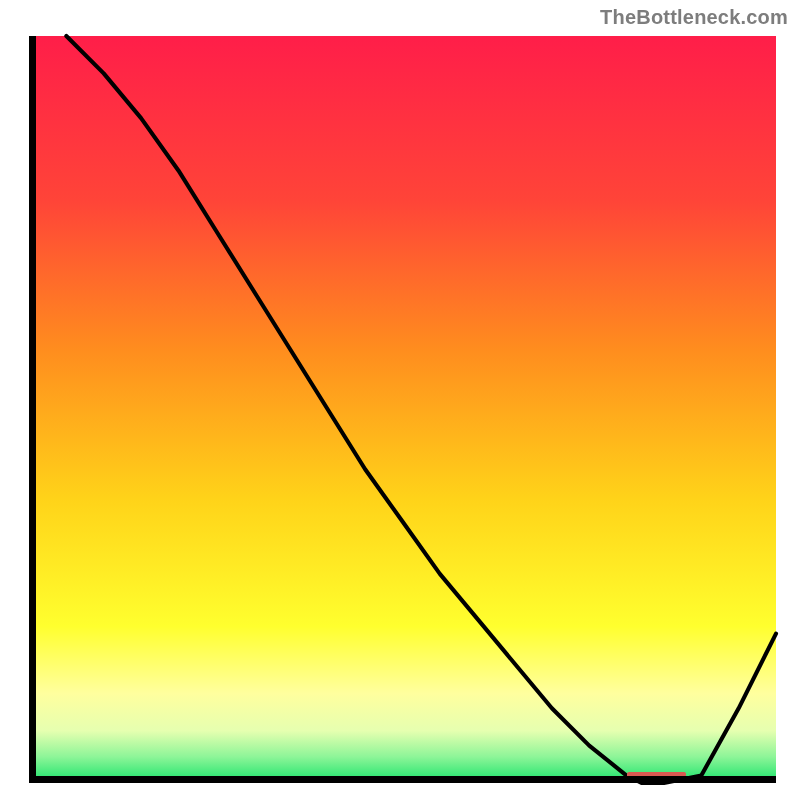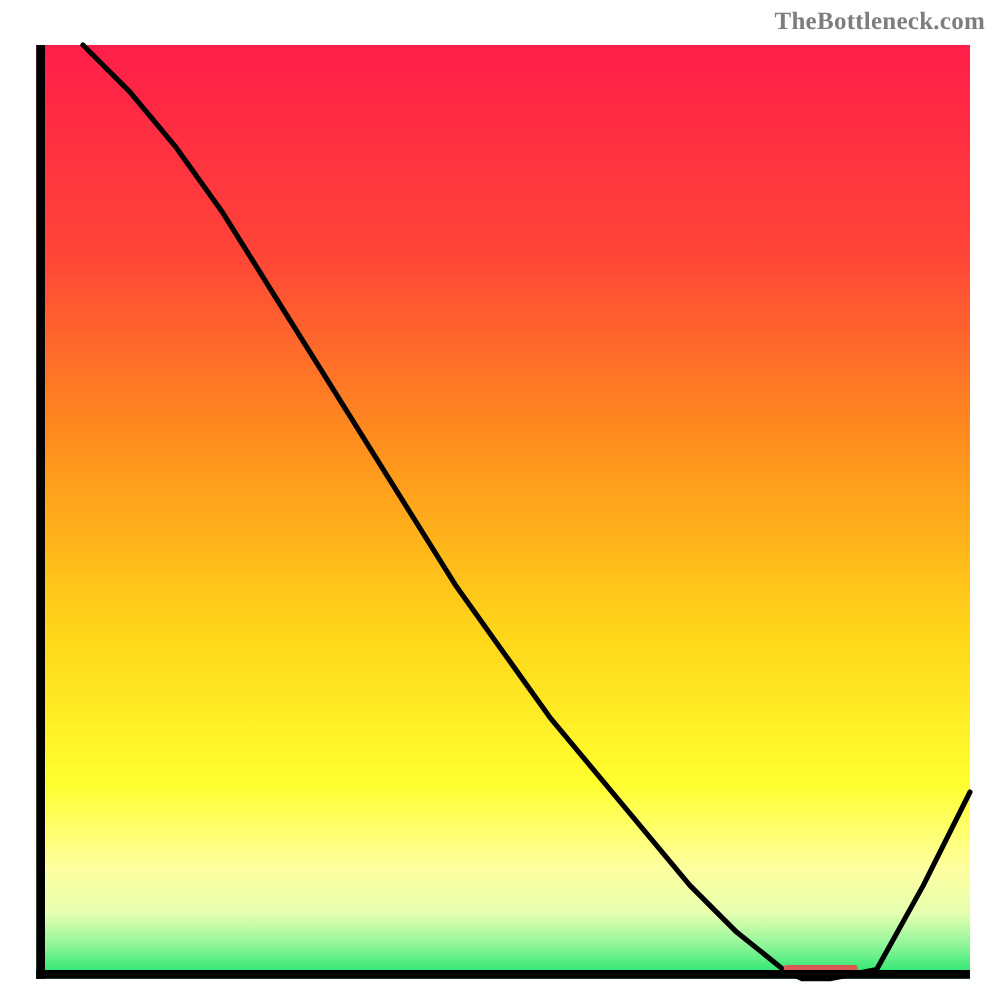--- a/index.html
+++ b/index.html
@@ -8,21 +8,20 @@
     width: 800px;
     height: 800px;
     background: #ffffff;
     font-family: Arial, Helvetica, sans-serif;
     overflow: hidden;
   }
   .wrap {
     position: relative;
     width: 800px;
     height: 624px;
-    font-family: Liberation Serif, serif;
   }
   .attribution {
     position: absolute;
     top: 6px;
     right: 12px;
     font-size: 20px;
     font-weight: 600;
     color: #7d7d7d;
     letter-spacing: 0.2px;
   }

